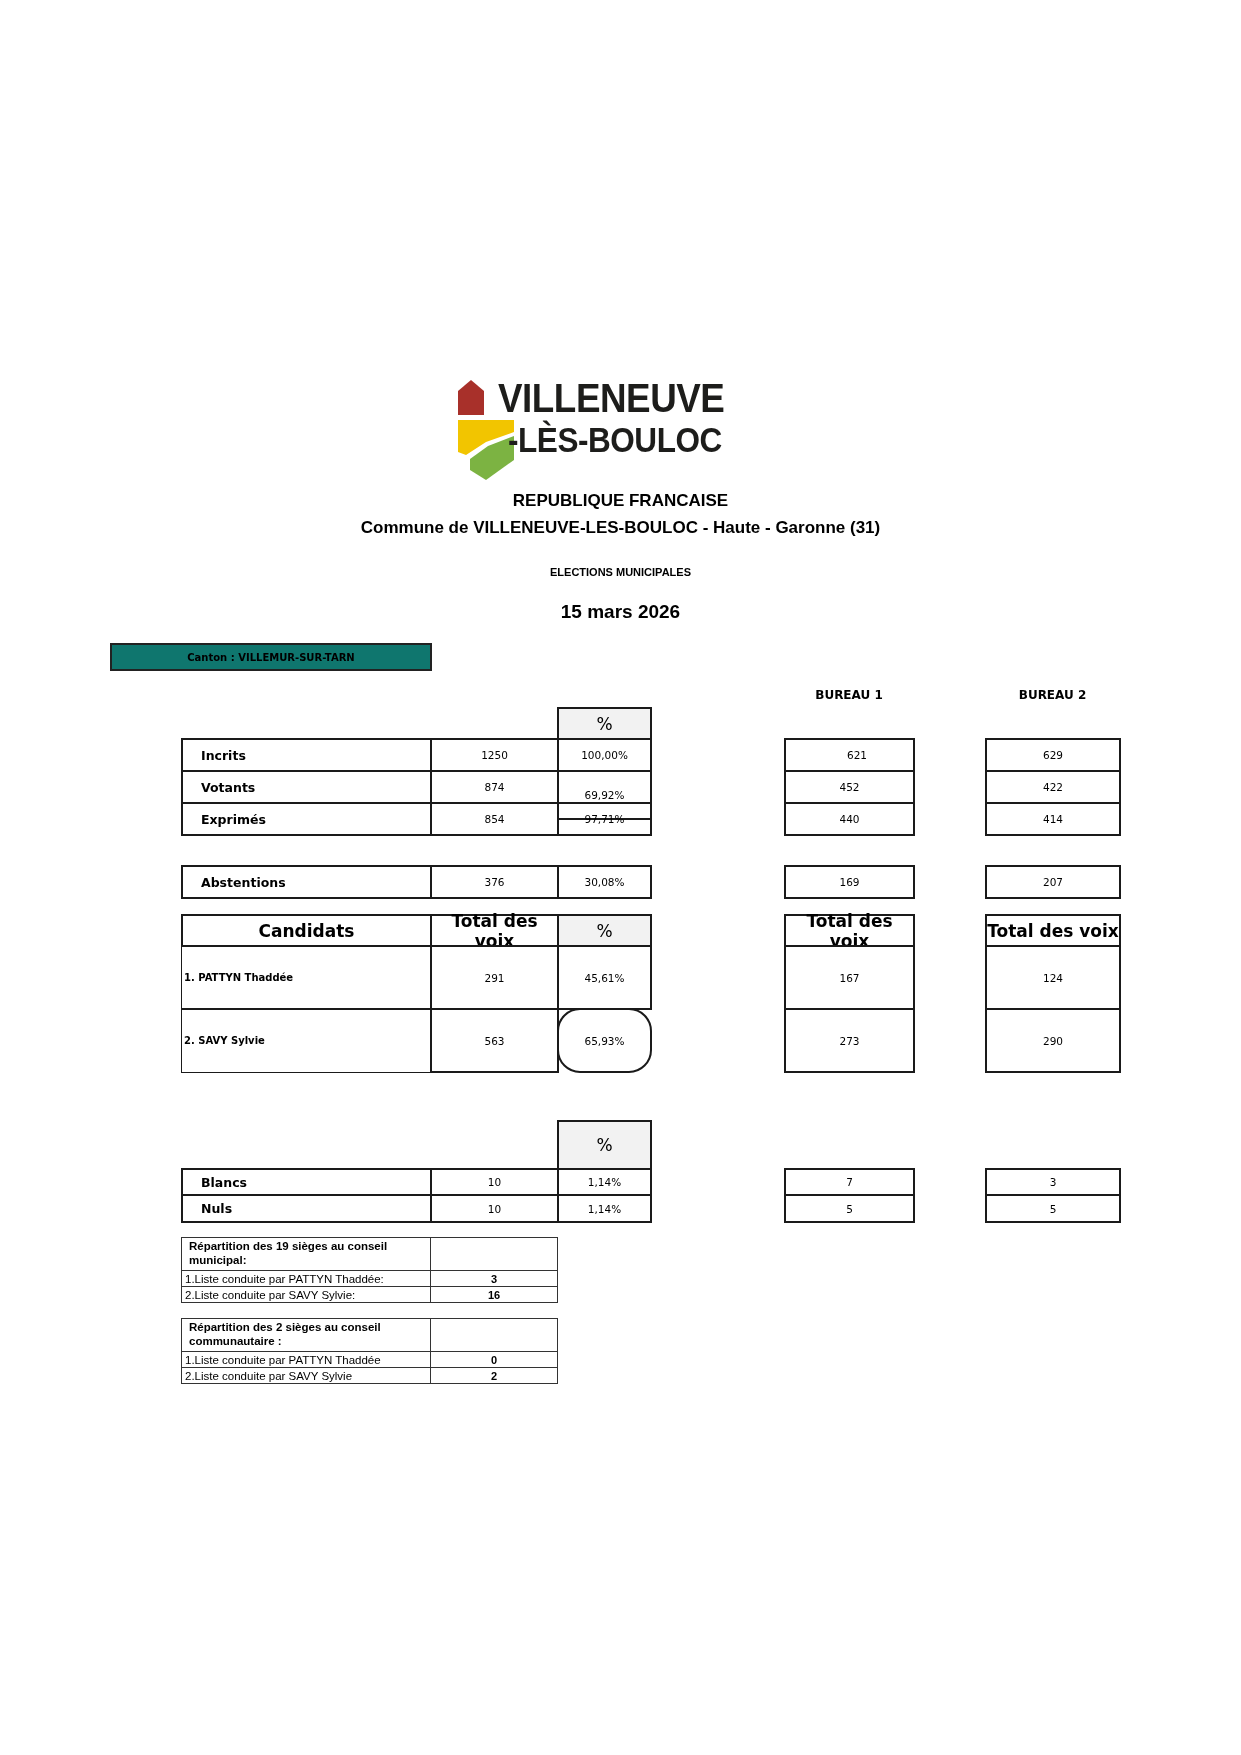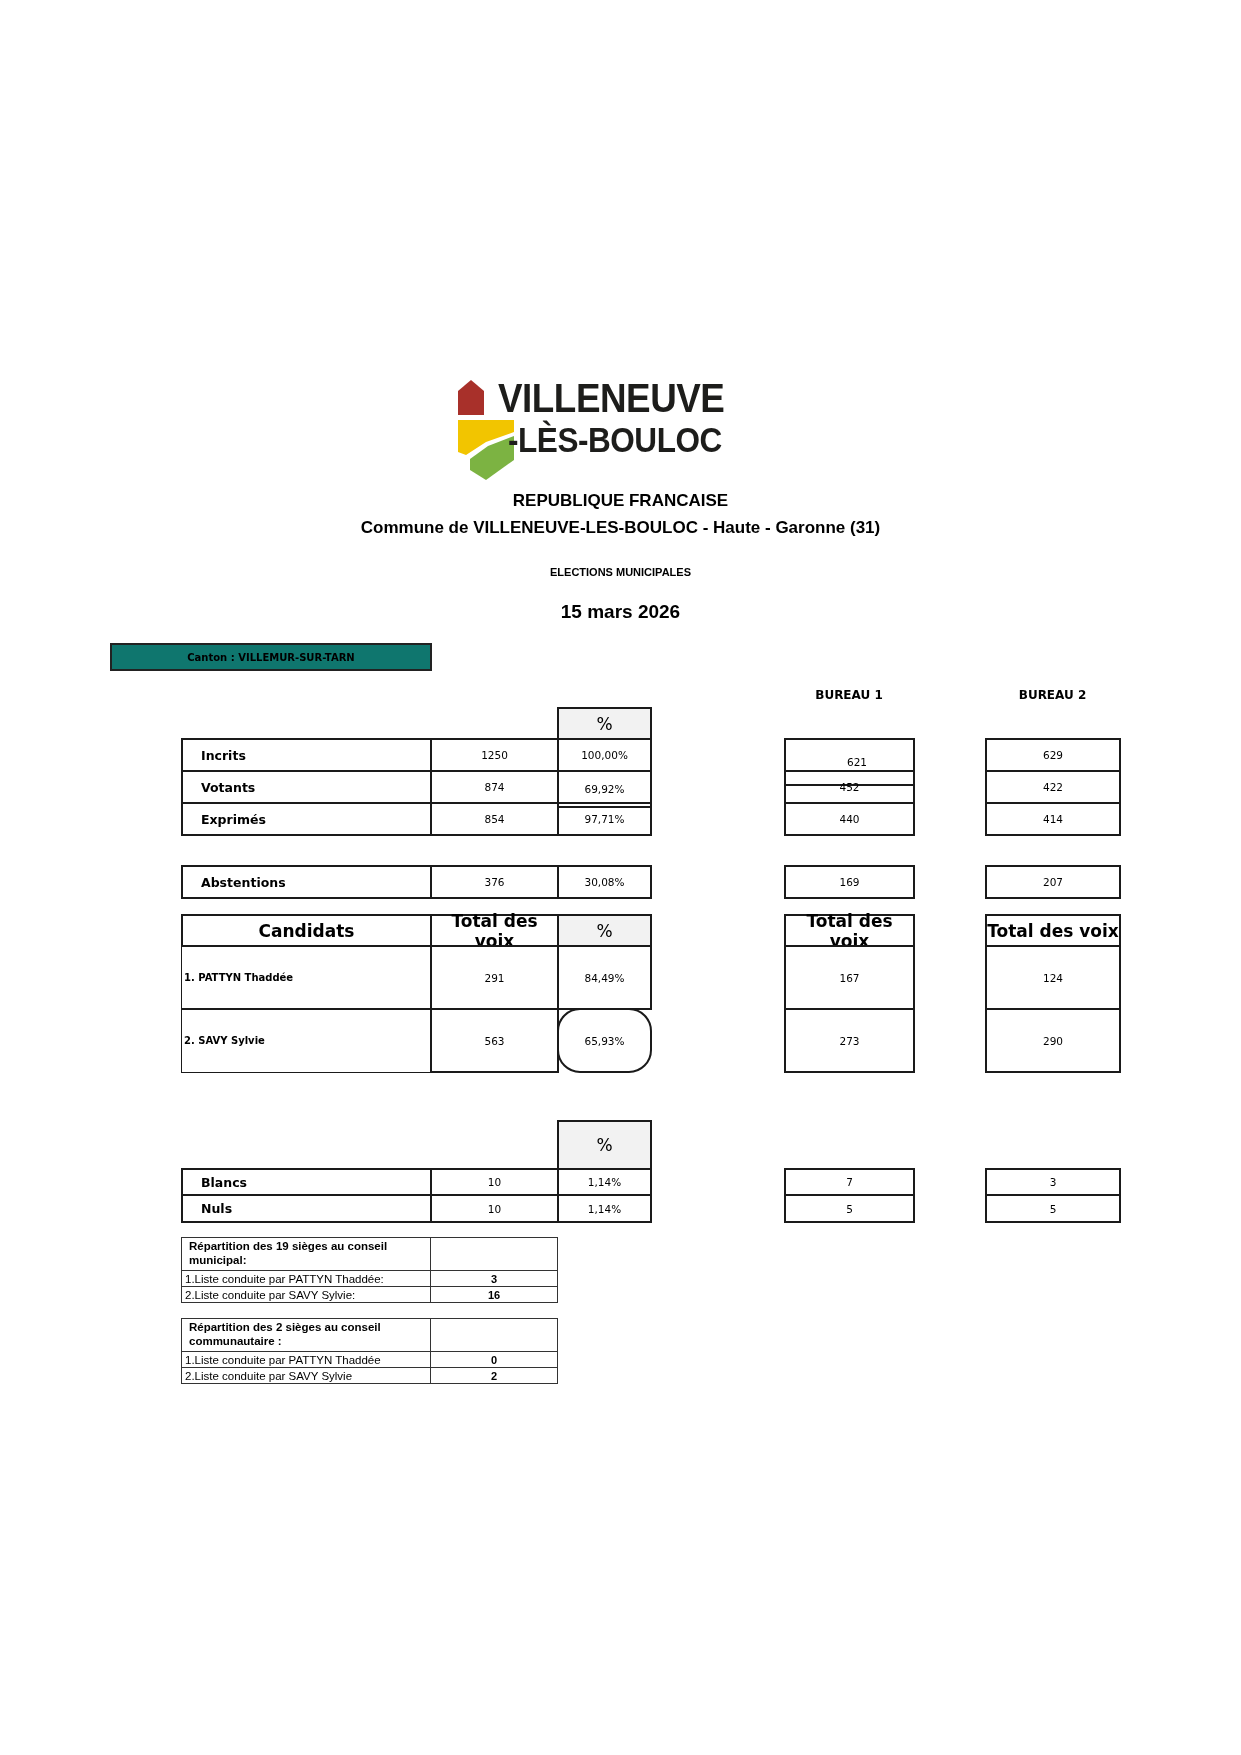--- a/index.html
+++ b/index.html
@@ -60,27 +60,27 @@
 
 <div class="abs bureau-label center" style="left:784px;width:130px;">BUREAU 1</div>
 <div class="abs bureau-label center" style="left:985px;width:135px;">BUREAU 2</div>
 
 <div class="abs cell pcthead center" style="left:557px;top:707px;width:95px;height:33px;">%</div>
 
 <div>
   <div class="abs cell lbl left" style="left:181px;top:738px;width:251px;height:34px;">Incrits</div>
   <div class="abs cell center" style="left:430px;top:738px;width:129px;height:34px;">1250</div>
   <div class="abs cell center" style="left:557px;top:738px;width:95px;height:34px;">100,00%</div>
-  <div class="abs cell center" style="left:784px;top:738px;width:131px;height:48px;padding-left:15px;">621</div>
+  <div class="abs cell center" style="left:784px;top:738px;width:131px;height:34px;padding-left:15px;">621</div>
   <div class="abs cell center" style="left:985px;top:738px;width:136px;height:34px;">629</div>
 </div>
 <div>
   <div class="abs cell lbl left" style="left:181px;top:770px;width:251px;height:34px;">Votants</div>
   <div class="abs cell center" style="left:430px;top:770px;width:129px;height:34px;">874</div>
-  <div class="abs cell center" style="left:557px;top:770px;width:95px;height:38px;">69,92%</div>
+  <div class="abs cell center" style="left:557px;top:770px;width:95px;height:50px;">69,92%</div>
   <div class="abs cell center" style="left:784px;top:770px;width:131px;height:34px;">452</div>
   <div class="abs cell center" style="left:985px;top:770px;width:136px;height:34px;">422</div>
 </div>
 <div>
   <div class="abs cell lbl left" style="left:181px;top:802px;width:251px;height:34px;">Exprimés</div>
   <div class="abs cell center" style="left:430px;top:802px;width:129px;height:34px;">854</div>
   <div class="abs cell center" style="left:557px;top:802px;width:95px;height:34px;">97,71%</div>
   <div class="abs cell center" style="left:784px;top:802px;width:131px;height:34px;">440</div>
   <div class="abs cell center" style="left:985px;top:802px;width:136px;height:34px;">414</div>
 </div>
@@ -96,21 +96,21 @@
 <div>
   <div class="abs cell bighead center" style="left:181px;top:914px;width:251px;height:33px;">Candidats</div>
   <div class="abs cell bighead center" style="left:430px;top:914px;width:129px;height:33px;">Total des voix</div>
   <div class="abs cell pcthead center" style="left:557px;top:914px;width:95px;height:33px;">%</div>
   <div class="abs cell bighead center" style="left:784px;top:914px;width:131px;height:33px;">Total des voix</div>
   <div class="abs cell bighead center" style="left:985px;top:914px;width:136px;height:33px;">Total des voix</div>
 </div>
 <div>
   <div class="abs cell cand left" style="left:181px;top:945px;width:251px;height:65px;border-width:1px 1px 1px 1px;">1. PATTYN Thaddée</div>
   <div class="abs cell center" style="left:430px;top:945px;width:129px;height:65px;">291</div>
-  <div class="abs cell center" style="left:557px;top:945px;width:95px;height:65px;">84,49%</div>
+  <div class="abs cell center" style="left:557px;top:945px;width:95px;height:65px;">45,61%</div>
   <div class="abs cell center" style="left:784px;top:945px;width:131px;height:65px;">167</div>
   <div class="abs cell center" style="left:985px;top:945px;width:136px;height:65px;">124</div>
 </div>
 <div>
   <div class="abs cell cand left" style="left:181px;top:1008px;width:251px;height:65px;border-width:1px;">2. SAVY Sylvie</div>
   <div class="abs cell center" style="left:430px;top:1008px;width:129px;height:65px;">563</div>
   <div class="abs cell center" style="left:557px;top:1008px;width:95px;height:65px;border-radius:23px;">65,93%</div>
   <div class="abs cell center" style="left:784px;top:1008px;width:131px;height:65px;">273</div>
   <div class="abs cell center" style="left:985px;top:1008px;width:136px;height:65px;">290</div>
 </div>

